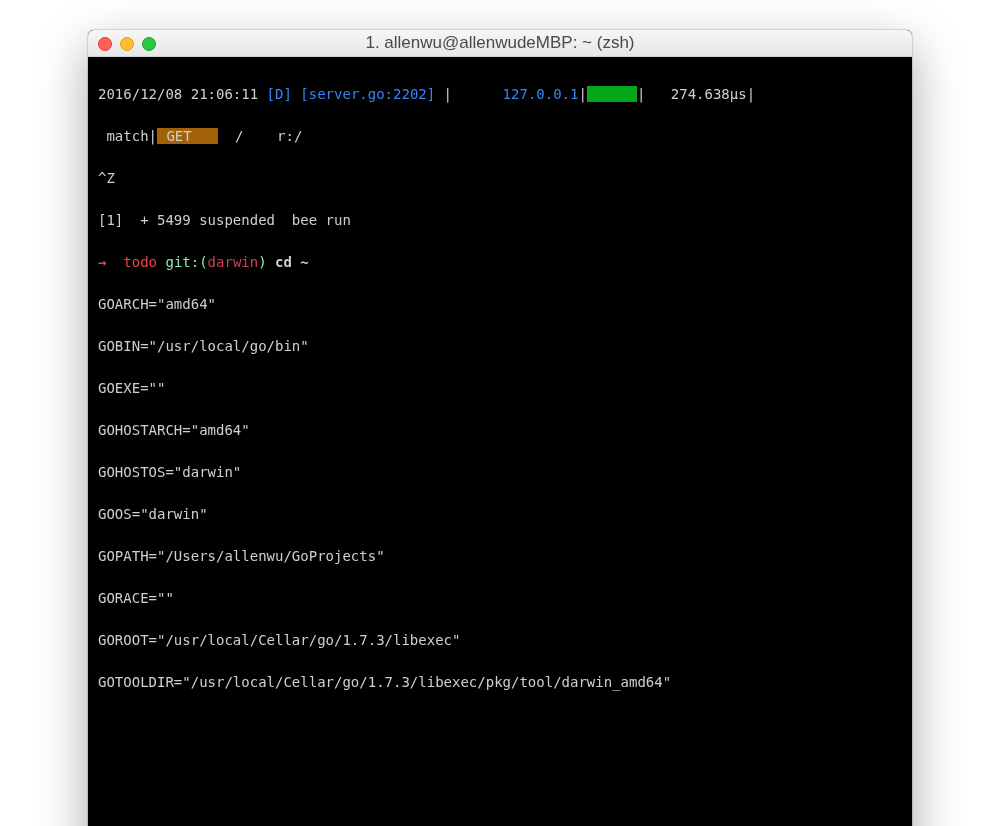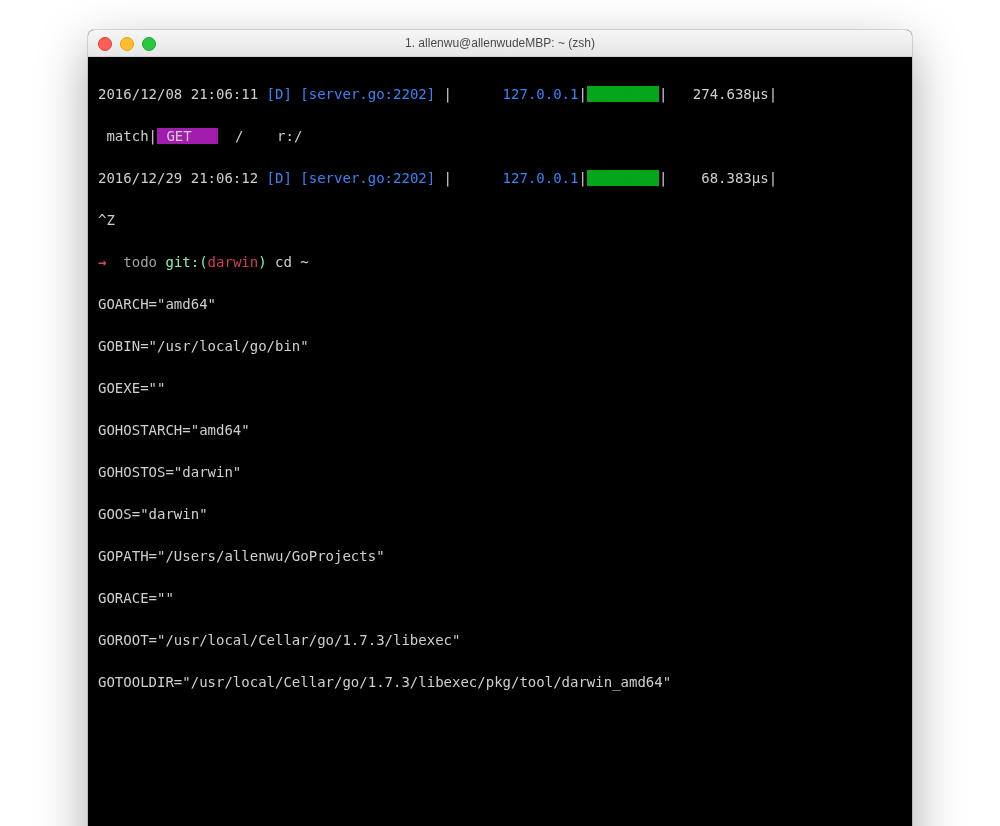--- a/index.html
+++ b/index.html
@@ -19,62 +19,62 @@
     align-items:center;
     position:relative;
   }
   .lights{display:flex;gap:8px;position:absolute;left:10px;top:7px;}
   .light{width:12px;height:12px;border-radius:50%;}
   .red{background:#ff5f57;border:1px solid #e33e32;}
   .yellow{background:#febc2e;border:1px solid #e1a116;}
   .green{background:#28c840;border:1px solid #17a62b;}
   .title{
     font-family:-apple-system,Helvetica,Arial,sans-serif;
-    font-size:12px;
+    font-size:17px;
     color:#4a4a4a;
     margin:16px auto;
   }
   .term{
     background:#000;
     color:#cfcfcf;
     font-size:14px;
     line-height:21px;
     padding:6px 10px 10px 10px;
     white-space:pre;
     font-feature-settings:"liga" 0;
   }
   .term .row{display:block;}
   .yellow-t{color:#3b82f6;}
-  .blue-bg{background:#a21caf;color:#cfcfcf;padding:0 1px;}
-  .green-bg{background:#04a61b;color:#04a61b;padding:0 15px;}
+  .blue-bg{background:#a16207;color:#cfcfcf;padding:0 1px;}
+  .green-bg{background:#04a61b;color:#04a61b;padding:0 4px;}
   .arrow-red{color:#d24b4b;font-weight:bold;}
   .arrow-green{color:#29c73f;font-weight:bold;}
-  .cyan{color:#a3a3a3;}
+  .cyan{color:#ef4444;}
   .blue{color:#86efac;}
   .mag{color:#ce3f59;}
-  .grey{color:#cfcfcf;}
+  .grey{color:#cfcfcf;font-weight:bold;}
 </style>
 </head>
 <body>
 
 <div class="window">
   <div class="titlebar">
     <div class="lights">
       <div class="light red"></div>
       <div class="light yellow"></div>
       <div class="light green"></div>
     </div>
     <div class="title">1. allenwu@allenwudeMBP: ~ (zsh)</div>
   </div>
 
   <div class="term">
 <span class="row"><span>2016/12/08 21:06:11</span> <span class="yellow-t">[D] [server.go:2202]</span> |      <span class="yellow-t">127.0.0.1</span>|<span class="green-bg"> 200 </span>|   <span>274.638µs</span>|</span>
 <span class="row"><span> match</span>|<span class="blue-bg"> GET   </span>  <span>/</span>    <span>r:/</span></span>
-<span class="row"><span>2016/12/29 21:06:12</span> <span class="yellow-t">[D] [server.go:2202]</span> |      <span class="yellow-t">127.0.0.1</span>|<span class="green-bg"> 200 </span>|    <span>68.383µs</span>|</span>
 <span class="row">^Z</span>
+<span class="row">[1]  + 5499 suspended  bee run</span>
 <span class="row"><span class="arrow-red">→</span>  <span class="cyan">todo</span> <span class="blue">git:(</span><span class="mag">darwin</span><span class="blue">)</span> <span class="grey">cd ~</span></span>
 <span class="row">GOARCH="amd64"</span>
 <span class="row">GOBIN="/usr/local/go/bin"</span>
 <span class="row">GOEXE=""</span>
 <span class="row">GOHOSTARCH="amd64"</span>
 <span class="row">GOHOSTOS="darwin"</span>
 <span class="row">GOOS="darwin"</span>
 <span class="row">GOPATH="/Users/allenwu/GoProjects"</span>
 <span class="row">GORACE=""</span>
 <span class="row">GOROOT="/usr/local/Cellar/go/1.7.3/libexec"</span>

